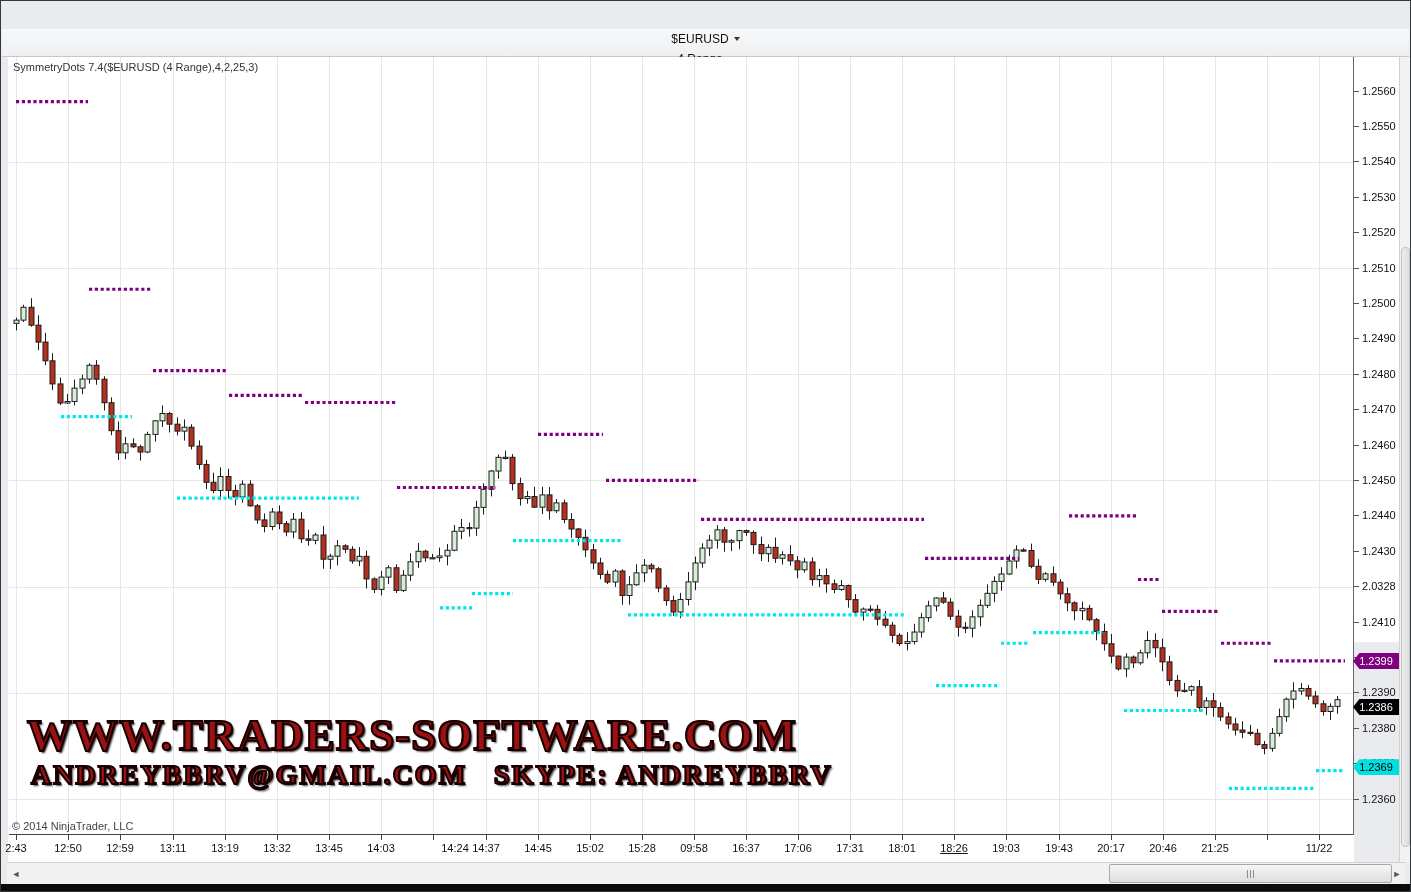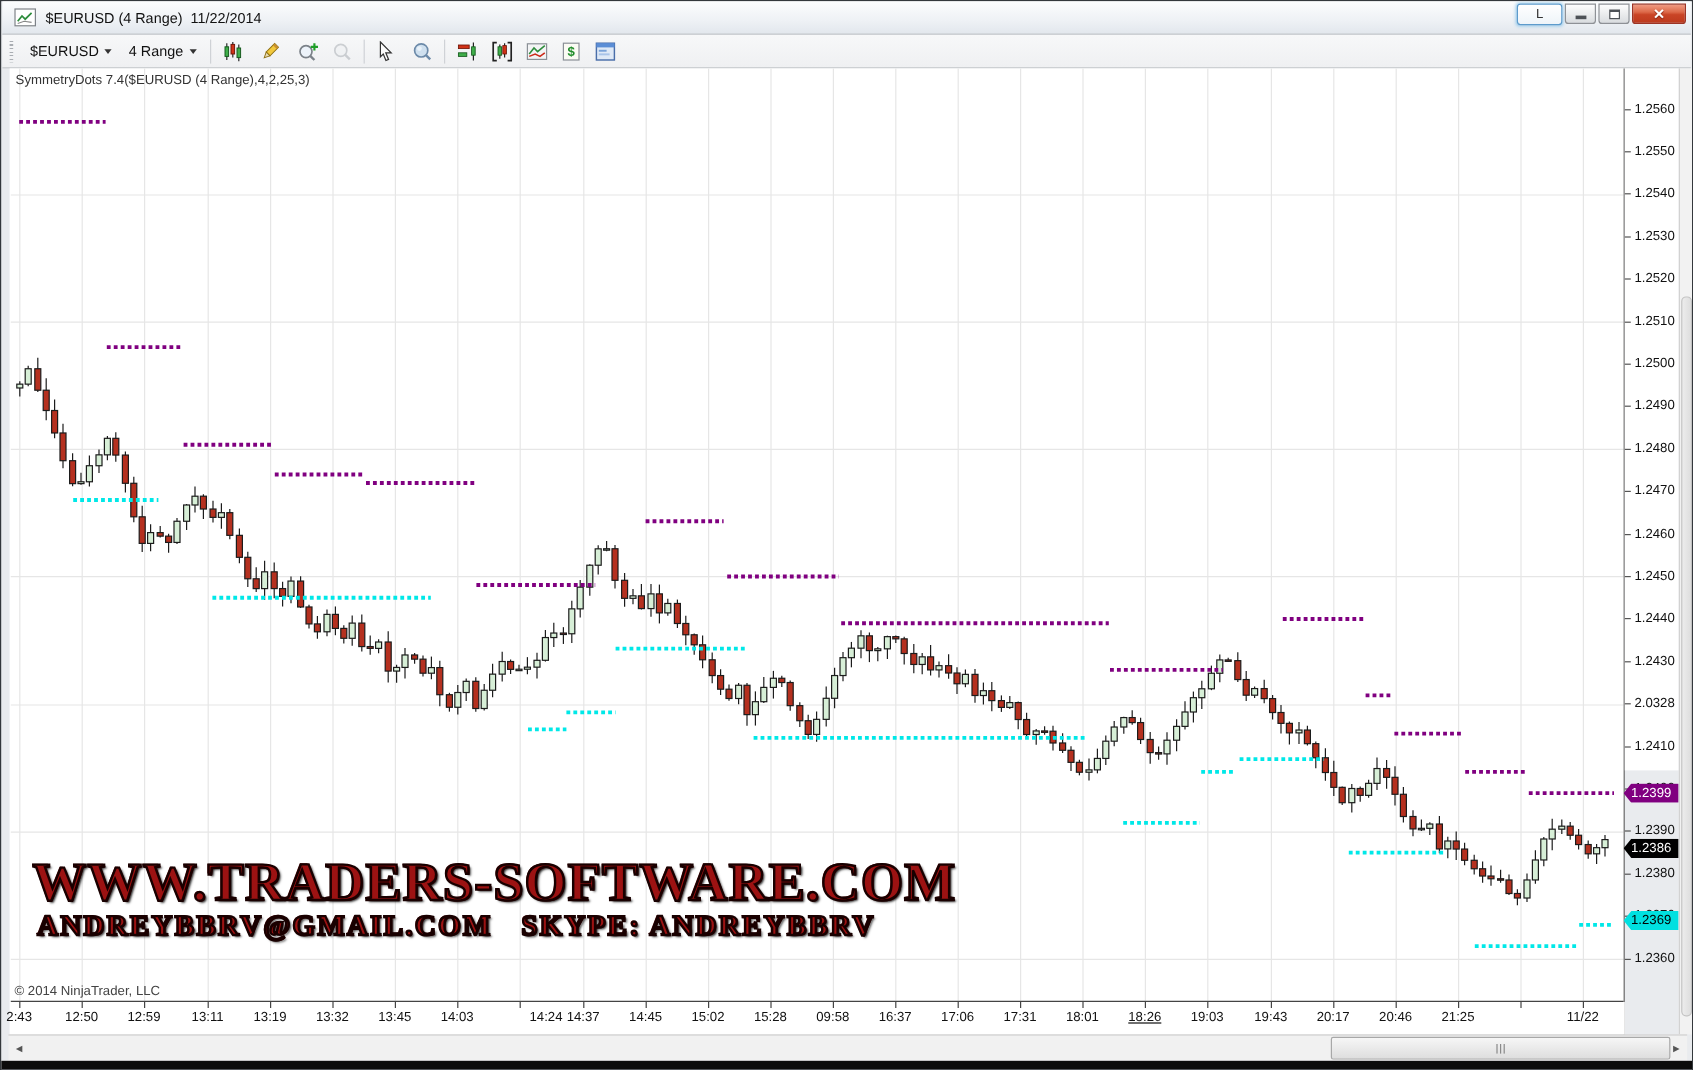--- a/index.html
+++ b/index.html
@@ -22,39 +22,39 @@
     background:linear-gradient(#fdfdfd,#d9dcdf);display:flex;align-items:center;justify-content:center;}
   .wbtn .minglyph{width:9px;height:3px;background:#4d5156;margin-top:5px;}
   .wbtn .maxglyph{width:9px;height:8px;border:1px solid #4d5156;border-top:2px solid #4d5156;background:#fff;}
   .closebtn{width:45px;height:17px;border:1px solid #9c3425;border-radius:0 0 3px 3px;
     background:linear-gradient(#f09a82,#dd6a4a 40%,#c94426 55%,#bd3a1e);
     color:#fff;font-size:12px;font-weight:bold;display:flex;align-items:center;justify-content:center;
     text-shadow:0 1px 1px #7a1d0d;}
   
   .toolbar{position:absolute;left:1px;top:28px;right:1px;height:28px;
     background:linear-gradient(#f7f8f9,#eff0f2);border-bottom:1px solid #c6c9cc;
-    display:flex;align-items:center;font-size:12px;color:#111;}
+    display:flex;align-items:center;font-size:12px;color:#111;flex-direction:column;}
   .grip{width:3px;height:18px;margin:0 7px 0 6px;
     background:repeating-linear-gradient(#a9adb2 0 1px,transparent 1px 3px);}
   .tbtn{display:flex;align-items:center;gap:5px;padding:3px 7px;border-radius:2px;cursor:default;}
   .tbtn .caret{width:0;height:0;border-left:3px solid transparent;border-right:3px solid transparent;border-top:4px solid #333;}
   .sep{width:1px;height:20px;background:#cfd2d6;margin:0 4px;}
   .iconbtn{display:flex;align-items:center;gap:3px;padding:3px 5px;}
   .iconbtn svg{display:block;}
   .disabled{opacity:.45;}
   
   .plot-bg{position:absolute;left:7px;top:56px;width:1346px;height:778px;background:#fff;}
   #chart-svg{position:absolute;left:0;top:0;width:1411px;height:892px;pointer-events:none;}
   .ind-label{position:absolute;left:12px;top:60px;font-size:11px;color:#333;}
   .copyright{position:absolute;left:11px;top:819px;font-size:11px;color:#444;}
   .wm{position:absolute;pointer-events:none;font-family:"Liberation Serif",serif;font-weight:bold;
       color:#9c1212;-webkit-text-stroke:2px #190000;
       text-shadow:1px 1px 0 #2a0000,2px 2px 2px rgba(0,0,0,.85),-1px -1px 0 #420404;white-space:pre;}
   .wm1{left:26px;top:708px;font-size:45px;letter-spacing:1px;}
-  .wm2{left:30px;top:758px;font-size:24px;letter-spacing:2px;}
+  .wm2{left:30px;top:758px;font-size:28px;letter-spacing:2px;}
   
   #price-axis{position:absolute;left:1353px;top:56px;width:45px;height:585px;background:#fff;font-size:11px;color:#111;}
   .p-tick{position:absolute;left:0;width:5px;height:1px;background:#555;}
   .p-label{position:absolute;left:8px;height:13px;line-height:13px;}
   .p-marker{position:absolute;left:-1px;width:46px;height:16px;line-height:16px;font-size:11px;text-align:center;
     clip-path:polygon(0 50%,14% 0,100% 0,100% 100%,14% 100%);}
   #time-axis{position:absolute;left:7px;top:834px;width:1346px;height:27px;background:#fff;font-size:11px;color:#111;}
   .t-tick{position:absolute;top:0;width:1px;height:5px;background:#444;}
   .t-label{position:absolute;top:7px;transform:translateX(-50%);white-space:nowrap;}
   
@@ -65,41 +65,20 @@
   .hthumb{position:absolute;left:1102px;top:1px;width:283px;height:19px;border:1px solid #a8a8a8;border-radius:2px;
     background:linear-gradient(#f6f6f6,#dedede);display:flex;align-items:center;justify-content:center;gap:2px;}
   .hthumb i{display:block;width:1px;height:8px;background:#8a8a8a;}
   .bottom-band{position:absolute;left:0;right:0;bottom:0;height:7px;background:#0b0b0b;}
 </style>
 </head>
 <body>
 
 <div id="win">
 
-  <div class="titlebar">
-    <span class="title-icon">
-      <svg viewBox="0 0 18 15">
-          <polyline points="2,11 6,6 9,9 15,3" fill="none" stroke="#2d8c3c" stroke-width="1.6"></polyline>
-          <polyline points="2,13 8,11 15,12" fill="none" stroke="#888" stroke-width="1"></polyline>
-        </svg>
-    </span>
-    <span class="title-text">$EURUSD (4 Range)  11/22/2014</span>
-    <div class="winbtns">
-      <div class="lbtn">L</div>
-      <div class="wbtn">
-          <span class="minglyph"></span>
-        </div>
-      <div class="wbtn">
-          <span class="maxglyph"></span>
-        </div>
-      <div class="closebtn">
-          <span>✕</span>
-        </div>
-    </div>
-  </div>
 
   <div class="toolbar">
     <span class="grip"></span>
     <div class="tbtn">
       <span>$EURUSD</span>
       <span class="caret"></span>
     </div>
     <div class="tbtn">
       <span>4 Range</span>
       <span class="caret"></span>

